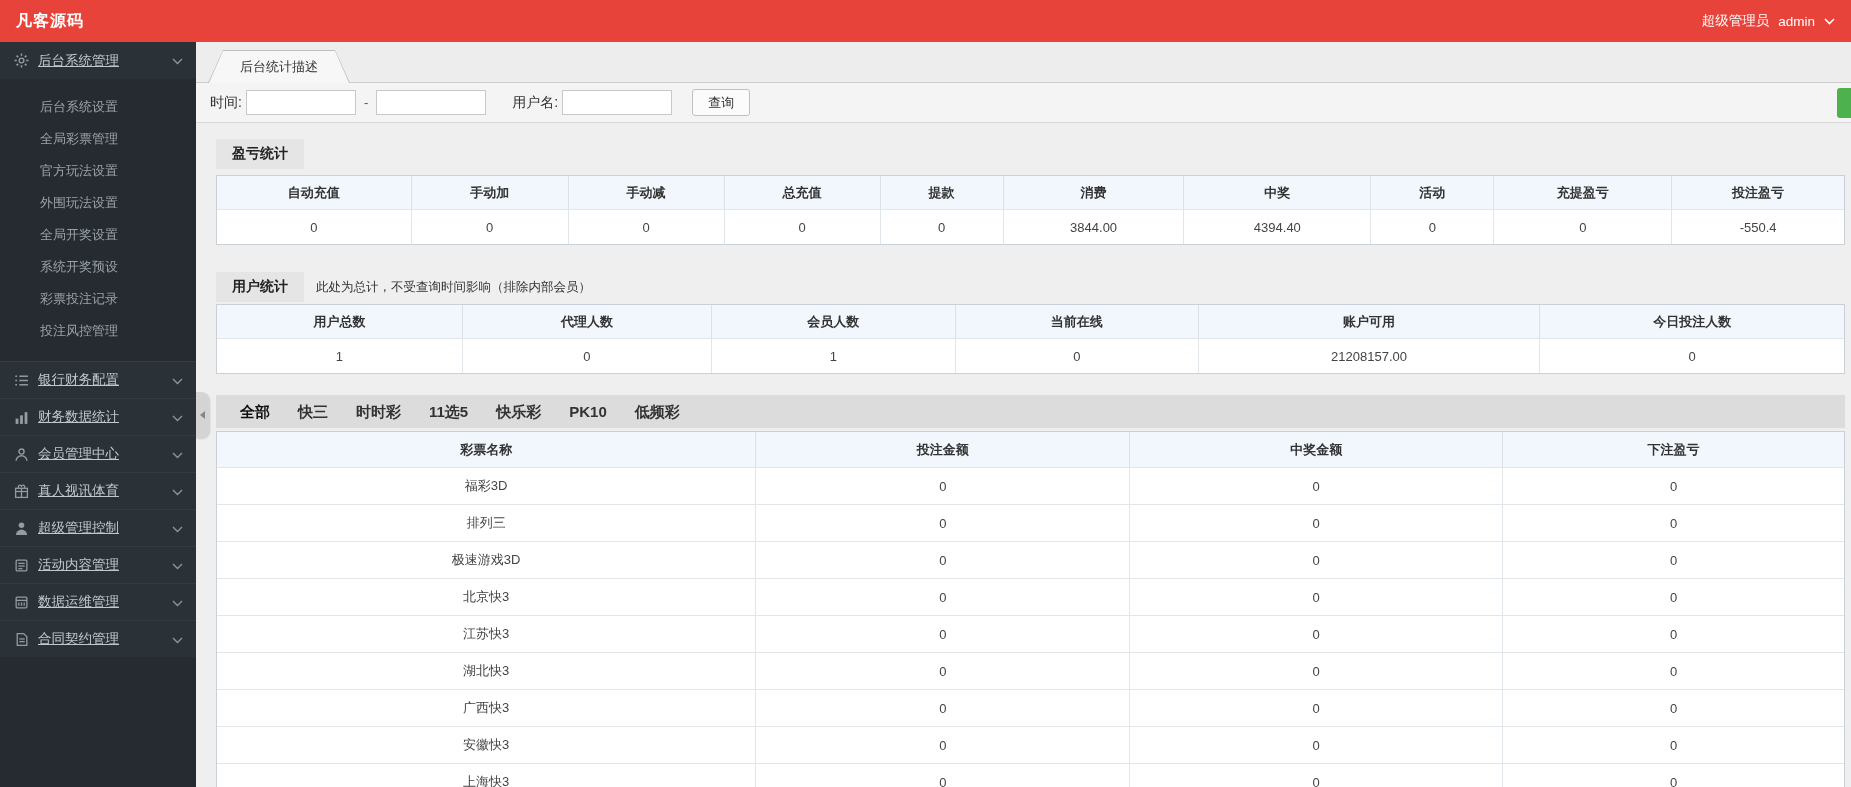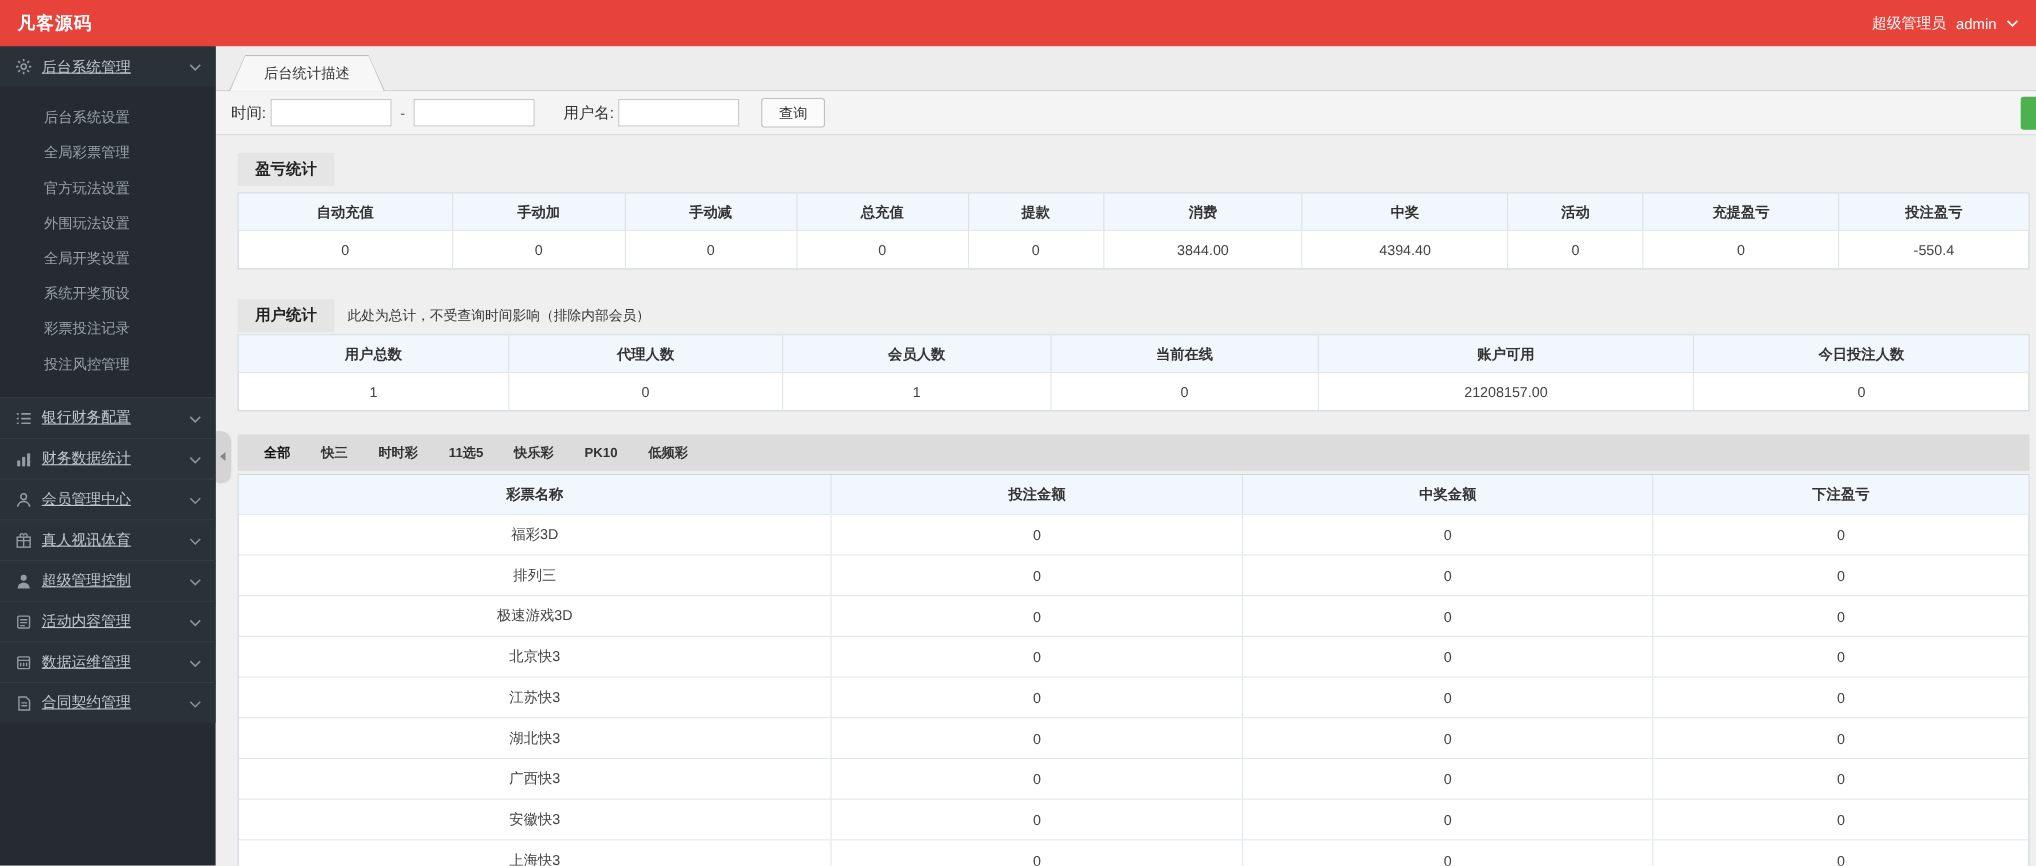--- a/index.html
+++ b/index.html
@@ -67,21 +67,21 @@
   .t1 .tr > div:nth-child(9){flex:178 1 0} .t1 .tr > div:nth-child(10){flex:173 1 0}
 
   .t2 .tr > div:nth-child(1){flex:246 1 0} .t2 .tr > div:nth-child(2){flex:249 1 0}
   .t2 .tr > div:nth-child(3){flex:244 1 0} .t2 .tr > div:nth-child(4){flex:243 1 0}
   .t2 .tr > div:nth-child(5){flex:342 1 0} .t2 .tr > div:nth-child(6){flex:305 1 0}
 
   .t3 .tr > div:nth-child(1){flex:540 1 0} .t3 .tr > div:nth-child(2){flex:374 1 0}
   .t3 .tr > div:nth-child(3){flex:373 1 0} .t3 .tr > div:nth-child(4){flex:342 1 0}
 
   .ltabs { margin-top:21px; height:33px; background:#dcdcdc; display:flex; align-items:center; padding-left:10px; }
-  .ltab { padding:0 14px; line-height:33px; font-size:12px; font-weight:bold; color:#333; cursor:pointer; }
+  .ltab { padding:0 14px; line-height:33px; font-size:15px; font-weight:bold; color:#333; cursor:pointer; }
   .ltab.active { color:#111; }
   .t3 { margin-top:3px; }
 
   .u-sec { margin-top:28px; }
   .t2 { margin-top:3px; }
 </style>
 </head>
 <body>
 
 <div class="app">

